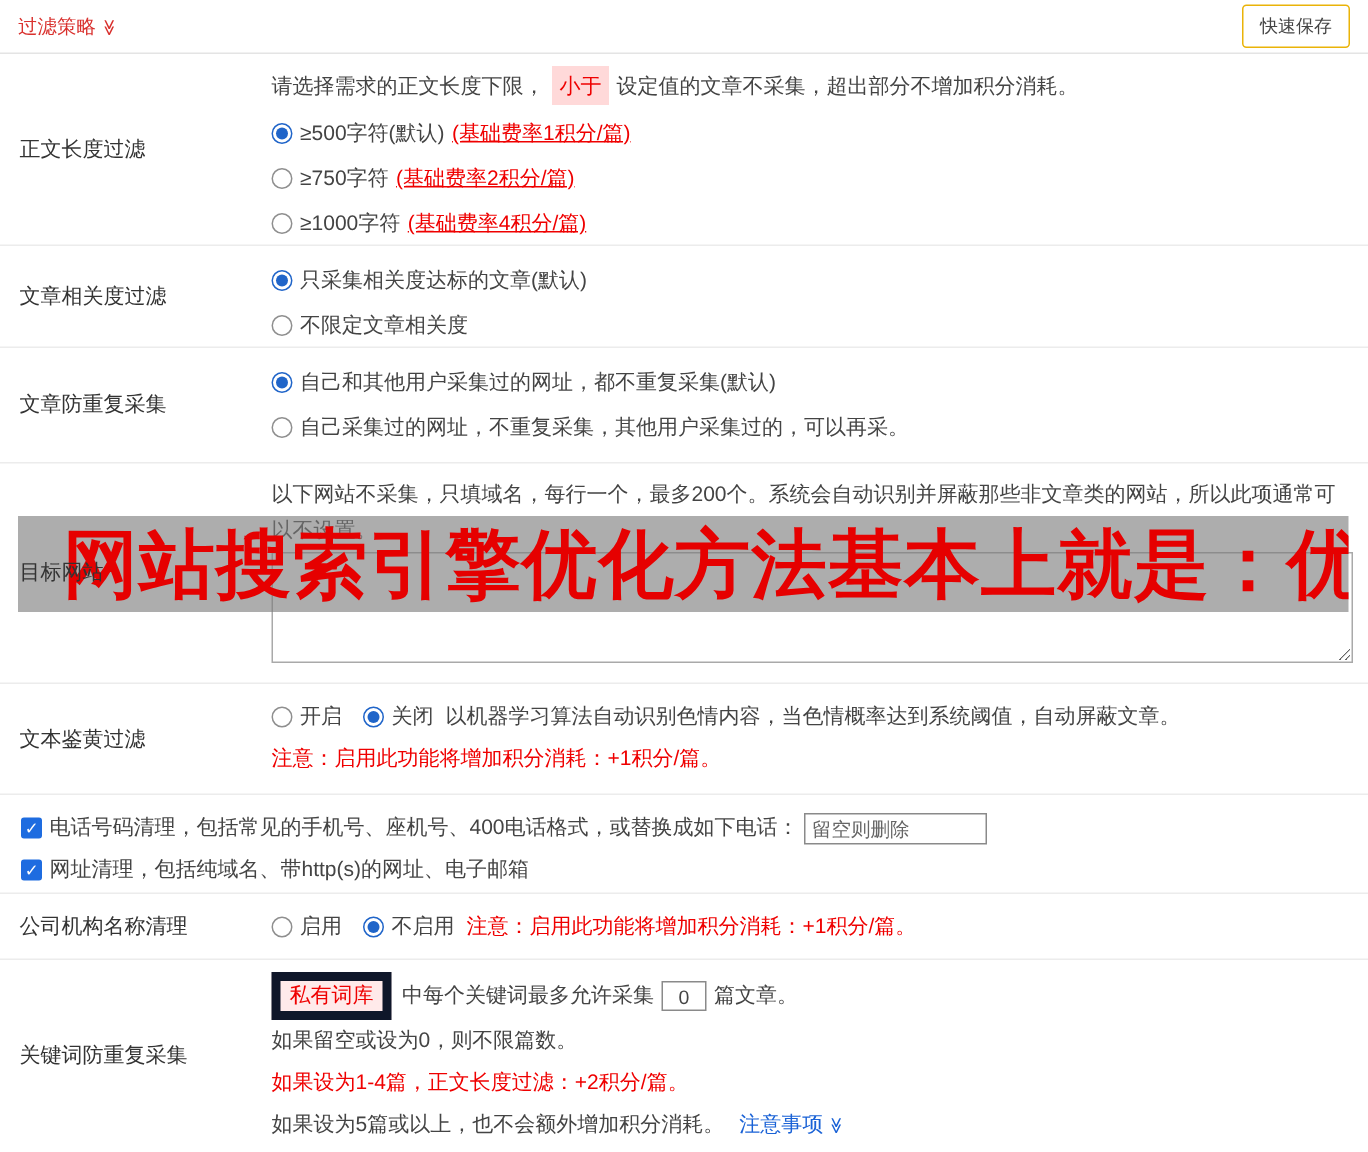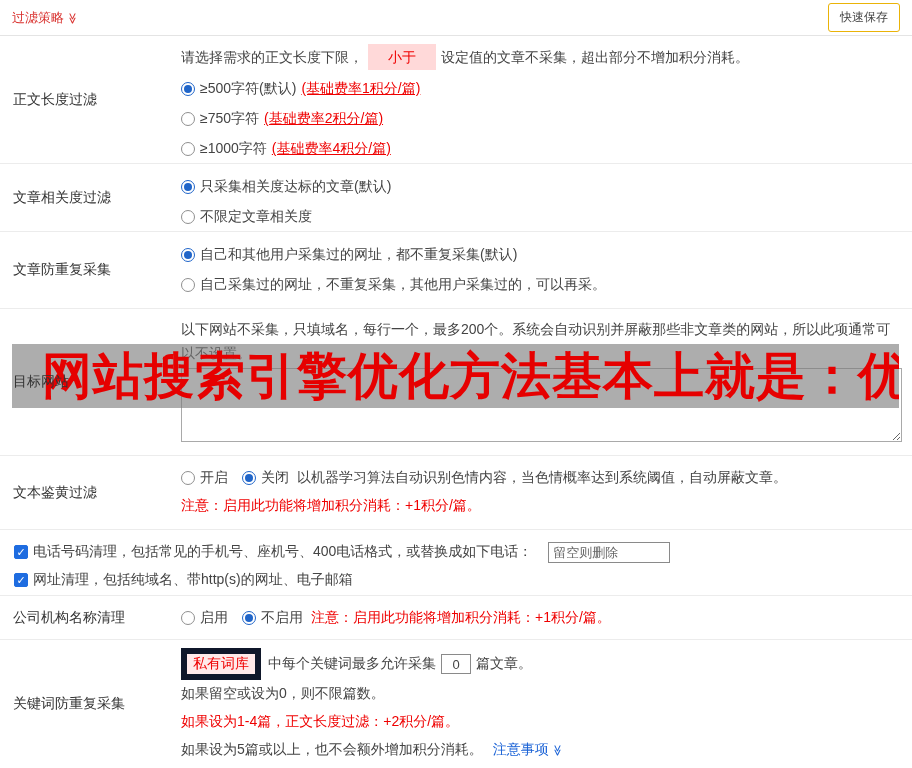--- a/index.html
+++ b/index.html
@@ -42,35 +42,35 @@
     display:inline-block; background:#fff; margin-right:5px; position:relative; flex:0 0 14px;
   }
   .checkbox.checked { background:#1e6ce0; border-color:#1e6ce0; }
   .checkbox.checked::after {
     content:"✓"; position:absolute; color:#fff; font-size:11px; font-weight:bold;
     left:1.5px; top:-0.5px;
   }
   .rate-note { color:#ef0000; text-decoration:underline; margin-left:5px; }
   .red-note { color:#ef0000; }
   .badge-pink {
-    color:#ef0000; background:#ffd9d9; padding:1px 20px; margin:0 5px; display:inline-block;
+    color:#ef0000; background:#ffd9d9; padding:1px 5px; margin:0 5px; display:inline-block;
   }
   .badge-outline {
     color:#ef0000; background:#ffeaea; border:6px solid #0f172a;
     padding:1px 6px; margin-right:7px; display:inline-block;
   }
   .desc-line { line-height:24px; margin-bottom:4px; }
   .para { line-height:24px; margin-bottom:3px; }
   textarea.sites {
     width:100%; height:74px; border:1px solid #a9a9a9; resize:both;
     font-family:inherit; font-size:13px; padding:3px 5px; display:block;
   }
   input.text-input {
     width:122px; height:21px; border:1px solid #8a8a8a; font-size:13px;
-    padding:0 4px; font-family:inherit; color:#444; margin-left:16px;
+    padding:0 4px; font-family:inherit; color:#444; margin-left:4px;
   }
   input.text-input::placeholder { color:#666; opacity:1; }
   input.num-input {
     width:30px; height:20px; border:1px solid #8a8a8a; font-size:13px;
     text-align:center; margin:0 5px; font-family:inherit; color:#444;
   }
   .blue-link { color:#1a62d6; margin-left:10px; cursor:pointer; white-space:nowrap; }
   .blue-link .chev-down { font-size:11px; }
   .gap8 { width:8px; flex:0 0 8px; }
   .gap14 { width:14px; flex:0 0 14px; }

